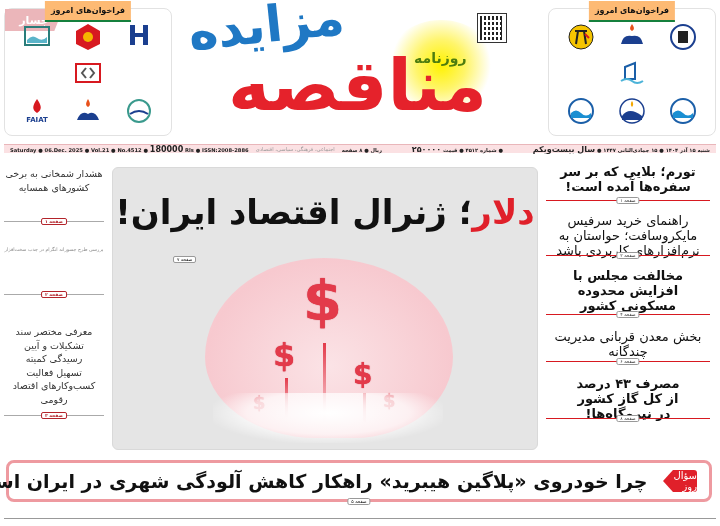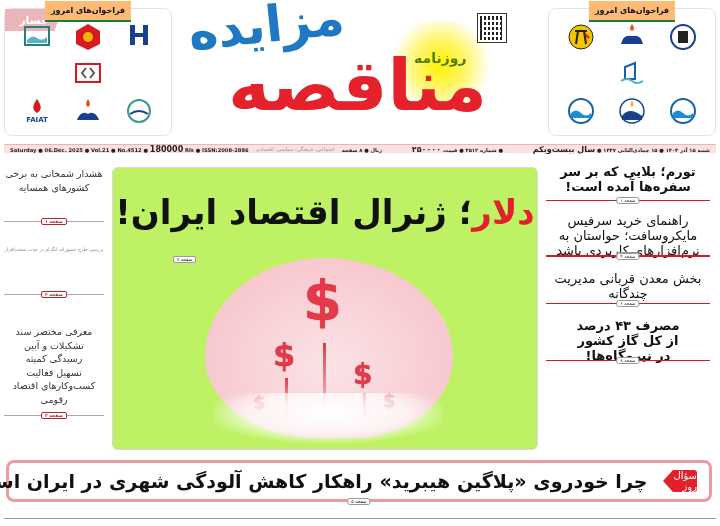--- a/index.html
+++ b/index.html
@@ -43,21 +43,21 @@
 
   
   .left-col { position: absolute; left: 0; top: 165px; width: 108px; direction: rtl; }
   .l-item { text-align: center; font-size: 9.5px; line-height: 13.5px; color: #333; }
   .l-sep { position: relative; height: 1px; background: #aaa; margin: 0 4px; }
   .l-sep .page-tag { border-color: #b3232a; color: #b3232a; font-weight: bold; }
   .l-kicker { font-size: 4.8px; color: #888; text-align: center; line-height: 7px; }
   .l-head { font-size: 11px; text-align: center; color: #333; }
 
   
-  .main-story { position: absolute; left: 112px; top: 167px; width: 426px; height: 283px; border: 1px solid #d9d9d9; border-radius: 6px; overflow: hidden; background: #bef264; }
+  .main-story { position: absolute; left: 112px; top: 167px; width: 426px; height: 283px; border: 1px solid #d9d9d9; border-radius: 6px; overflow: hidden; background: #e5e5e5; }
   .headline { position: absolute; top: 24px; left: 0; right: 0; text-align: center; font-size: 34px; font-weight: bold; direction: rtl; color: #111; letter-spacing: -1px; }
   .headline .accent { color: #e0202a; }
   .main-page-tag { position: absolute; left: 60px; top: 88px; font-size: 4.5px; background: #fff; border: 1px solid #999; border-radius: 2px; padding: 0 3px; }
   .blob { position: absolute; left: 92px; top: 90px; width: 248px; height: 180px; border-radius: 48% 52% 40% 45% / 55% 55% 45% 45%; background: radial-gradient(ellipse at 50% 60%, #fbe3e6 0%, #f7c9cf 70%, #f9d6da 100%); }
   .dollar { position: absolute; color: #e33a4a; font-weight: bold; font-family: "DejaVu Sans", sans-serif; text-shadow: 0 0 1px #c61d2e; }
   .stem { position: absolute; width: 3px; background: linear-gradient(#e33a4a, rgba(255,255,255,0)); }
   .fog { position: absolute; left: 100px; top: 225px; width: 230px; height: 50px; background: radial-gradient(ellipse at 50% 40%, #fff 0%, rgba(255,255,255,.7) 50%, rgba(255,255,255,0) 75%); }
 
   
   .question-box { position: absolute; left: 6px; top: 460px; width: 706px; height: 42px; border: 3px solid #ee9aa0; border-radius: 8px; background: #fff; direction: rtl; display: flex; align-items: center; }
@@ -235,20 +235,21 @@
 
 <div class="right-col">
   <div class="r-item bold" style="height:40px;padding-top:4px;">تورم؛ بلایی که بر سر سفره‌ها آمده است!</div>
   <div class="r-sep">
       <span class="page-tag">صفحه ۱</span>
     </div>
   <div class="r-item" style="height:54px;padding:12px 10px 0;">راهنمای خرید سرفیس مایکروسافت؛ حواستان به نرم‌افزارهای کاربردی باشد</div>
   <div class="r-sep">
       <span class="page-tag">صفحه ۲</span>
     </div>
+  <div class="r-item bold" style="height:58px;padding:12px 22px 0;">مخالفت مجلس با افزایش محدوده مسکونی کشور</div>
   <div class="r-sep">
       <span class="page-tag">صفحه ۴</span>
     </div>
   <div class="r-item" style="height:46px;padding-top:14px;">بخش معدن قربانی مدیریت چندگانه</div>
   <div class="r-sep">
       <span class="page-tag">صفحه ۶</span>
     </div>
   <div class="r-item bold" style="height:56px;padding:14px 28px 0;">مصرف ۴۳ درصد از کل گاز کشور در نیروگاه‌ها!</div>
   <div class="r-sep">
       <span class="page-tag">صفحه ۸</span>

